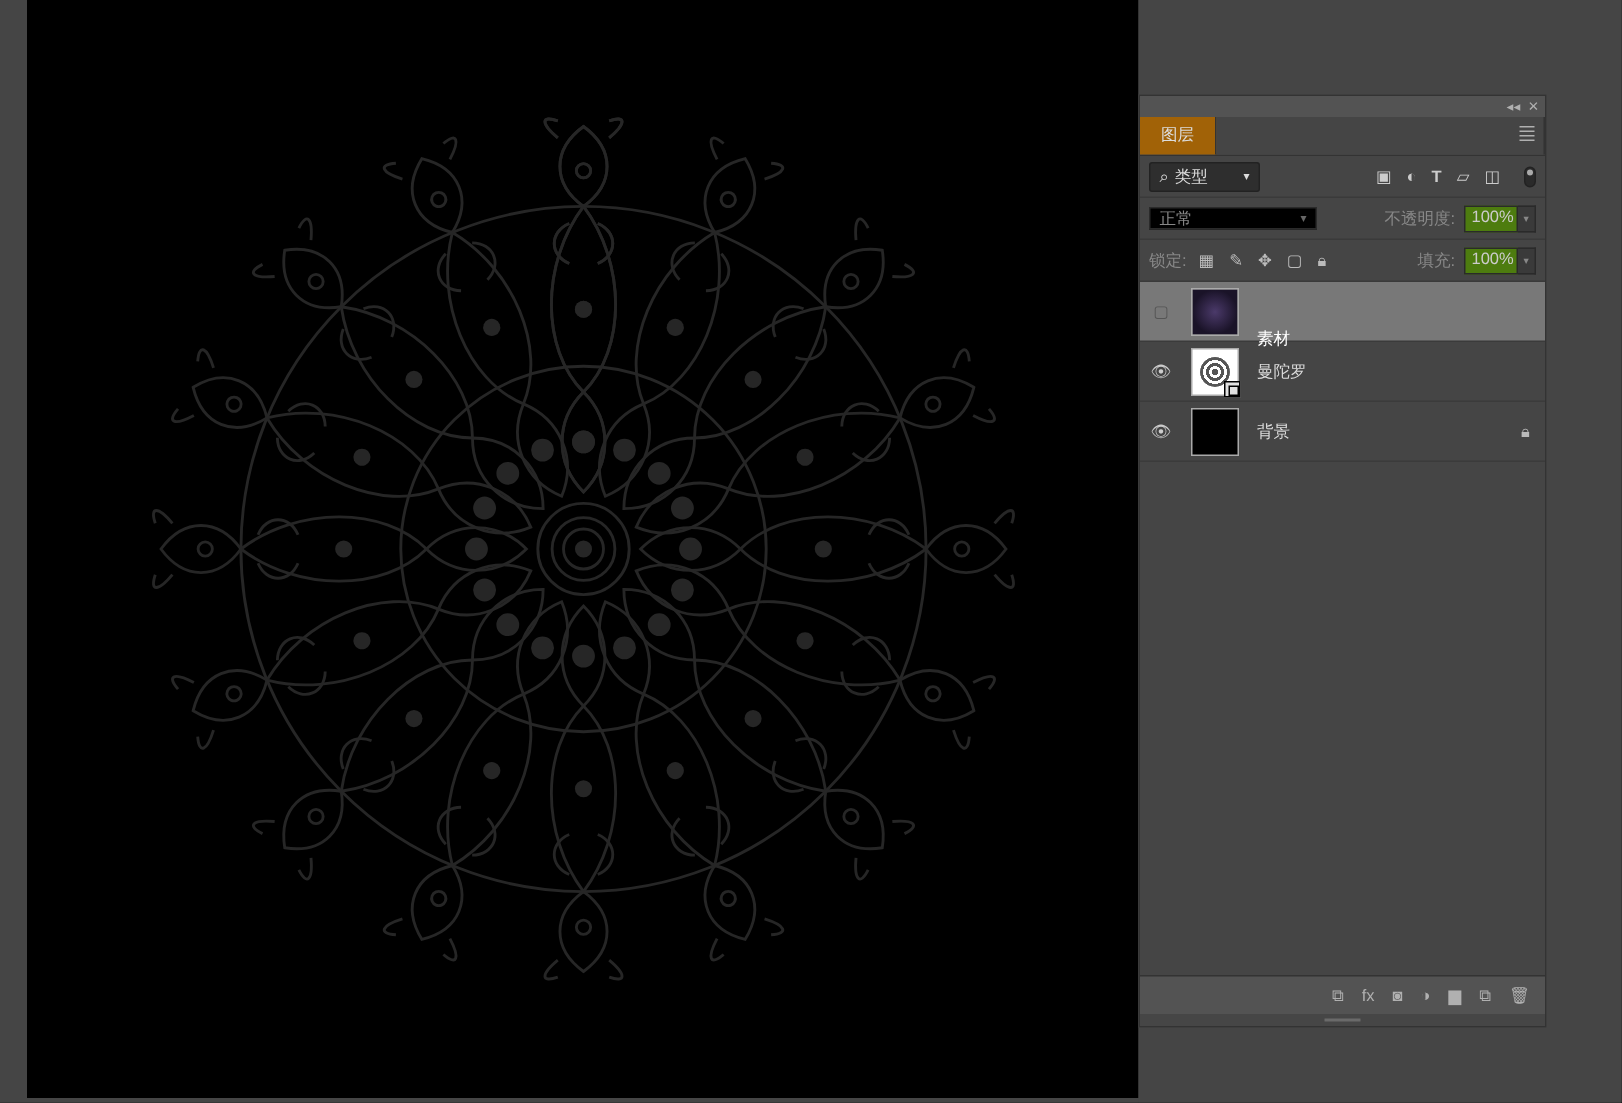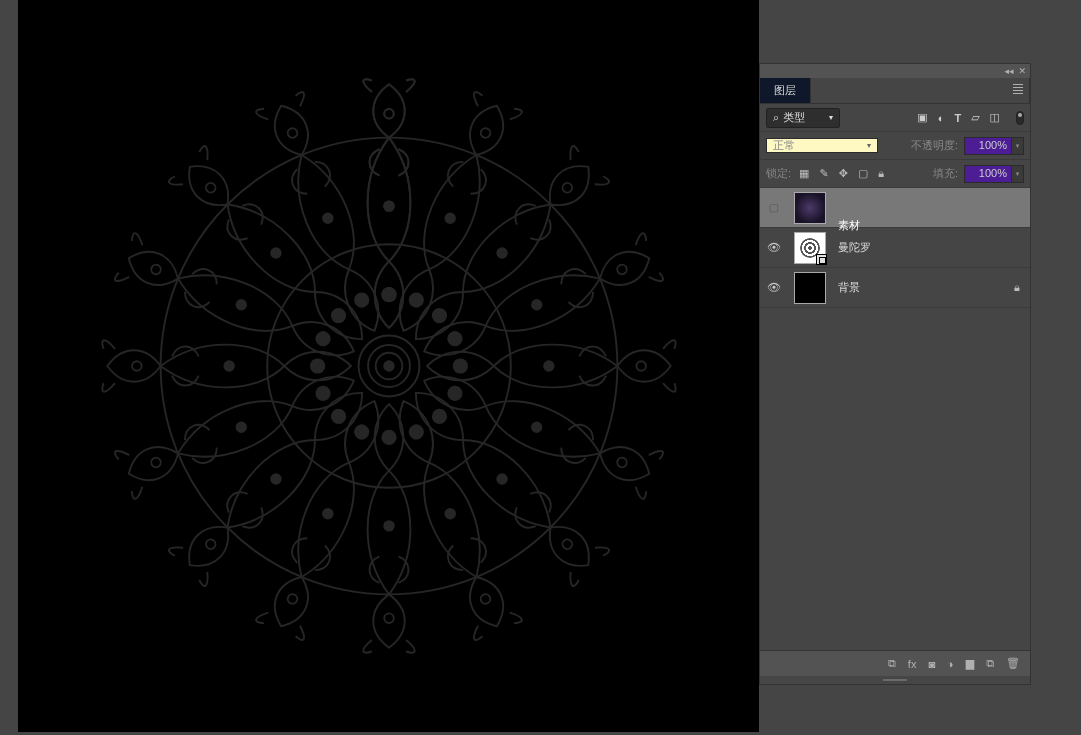--- a/index.html
+++ b/index.html
@@ -16,21 +16,21 @@
     .right-col { flex: 1; height: 100%; background: #454545; display: flex; flex-direction: column; }
     .top-space { height: 63px; }
 
     
     .panel-shell { margin-right: 50px; background: #535353; border: 1px solid #333; display: flex; flex-direction: column; }
 
     .micro-bar { height: 14px; display:flex; justify-content:flex-end; align-items:center; padding-right:4px; gap:5px; color:#b0b0b0; }
     .micro-bar span { font-size: 9px; line-height: 9px; cursor:pointer; }
 
     .panel-tabs { height: 26px; display: flex; align-items: center; border-bottom: 1px solid #333; }
-    .tab { padding: 0 14px; height: 100%; line-height: 25px; color: #ddd; background: #0f172a; border-right: 1px solid #333; }
+    .tab { padding: 0 14px; height: 100%; line-height: 25px; color: #ddd; background: #a16207; border-right: 1px solid #333; }
     .tab.inactive { background: #454545; flex-grow: 1; position: relative; cursor: pointer; }
     .tab-menu { position:absolute; right:6px; top:6px; color:#b0b0b0; display:flex; flex-direction:column; gap:2px;}
     .tab-menu div{ width:10px; height:1px; background:#b0b0b0;}
 
     .panel-row { height: 28px; display: flex; align-items: center; padding: 0 6px; gap: 6px; color: #ccc; background:#454545; border-bottom:1px solid #3a3a3a;}
 
     
     .layer-list { background:#454545; }
     .layer { height: 40px; display:flex; align-items:center; border-bottom:1px solid #3b3b3b; }
     .layer.selected { background: #787878; color:#fff; }
@@ -55,24 +55,24 @@
 
     
     .kind-select { display:flex; align-items:center; gap:4px; background:#2e2e2e; padding:2px 6px; border:1px solid #222; width:74px; height:20px; border-radius:2px; color:#ddd; cursor:pointer;}
     .kind-select .chev { margin-left:auto; font-size:8px; }
     .filter-icons { display:flex; gap:10px; margin-left:auto; color:#ccc; align-items:center; }
     .filter-icons span { cursor:pointer; }
     .filter-toggle { width:8px; height:14px; border-radius:4px; background:#2a2a2a; border:1px solid #222; position:relative; margin-left:6px;}
     .filter-toggle::after{ content:""; position:absolute; top:1px; left:1px; width:4px; height:4px; border-radius:50%; background:#aaa;}
 
     
-    .blend-select { display:flex; align-items:center; gap:4px; background:#fef9c3; padding:2px 6px; border:1px solid #2a2a2a; width:112px; height:15px; color:#888; cursor:pointer;}
+    .blend-select { display:flex; align-items:center; gap:4px; background:#000000; padding:2px 6px; border:1px solid #2a2a2a; width:112px; height:15px; color:#888; cursor:pointer;}
     .blend-select .chev { margin-left:auto; font-size:8px; color:#666;}
     .lbl { color:#888; }
-    .val-field { background:#4c1d95; border:1px solid #2a2a2a; color:#ccc; padding:1px 4px; width:48px; text-align:right; height:18px;}
+    .val-field { background:#4d7c0f; border:1px solid #2a2a2a; color:#ccc; padding:1px 4px; width:36px; text-align:right; height:18px;}
     .dd-btn { width:12px; height:18px; background:#3a3a3a; border:1px solid #2a2a2a; border-left:none; display:flex; align-items:center; justify-content:center; font-size:7px; color:#888;}
     .spacer { flex:1; }
 
     
     .lock-icons { display:flex; gap:10px; align-items:center; color:#bbb; margin-left:2px;}
     .lock-icons span { cursor:pointer; }
 
     .panel-row2, .panel-row3 { background:#454545; }
   </style>
 </head>

